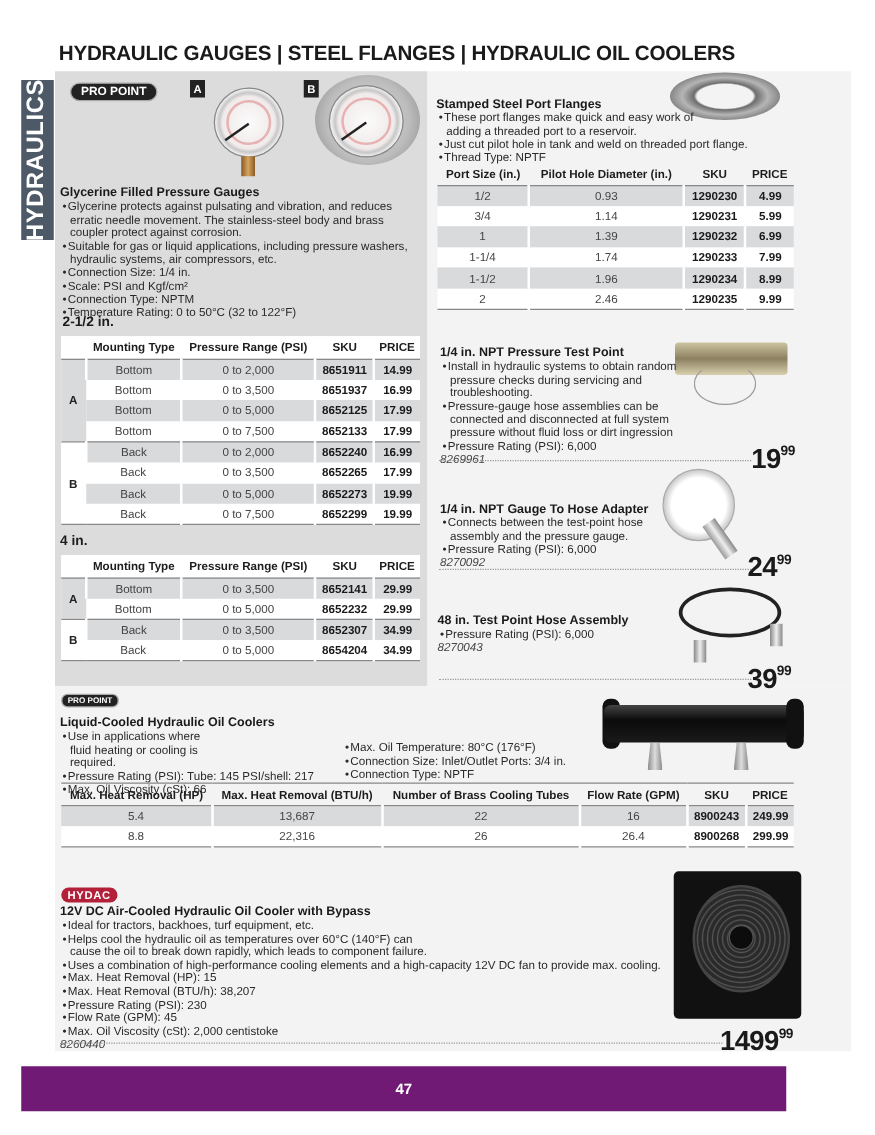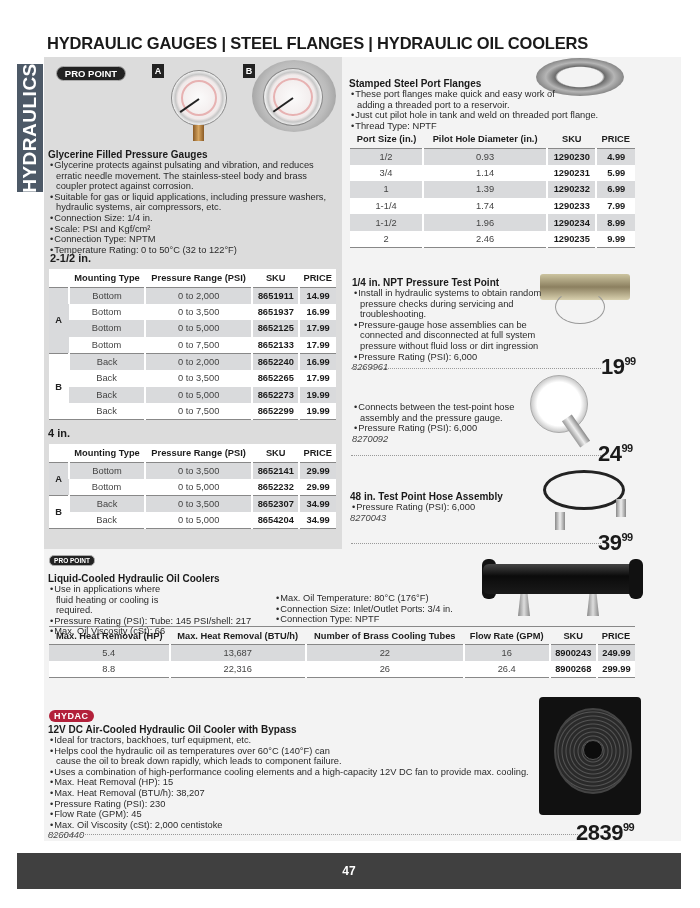--- a/index.html
+++ b/index.html
@@ -3,21 +3,21 @@
 <meta charset="utf-8">
 <style>
   * { box-sizing: border-box; margin: 0; padding: 0; }
   body { width: 700px; height: 908px; background: #ffffff; font-family: "Liberation Sans", sans-serif; color: #1c1c1c; position: relative; overflow: hidden; }
   .page-title { position: absolute; left: 47px; top: 34px; font-size: 16.5px; font-weight: bold; letter-spacing: -0.2px; color: #1a1a1a; }
   .side-tab { position: absolute; left: 17px; top: 64px; width: 26px; height: 128px; background: #4d5967; display: flex; align-items: center; justify-content: center; }
   .side-tab span { transform: rotate(-90deg); color: #fff; font-weight: bold; font-size: 19px; letter-spacing: 0.5px; white-space: nowrap; }
   .panel-gauges { position: absolute; left: 44px; top: 57px; width: 298px; height: 492px; background: #dcdcdc; }
   .panel-right { position: absolute; left: 342px; top: 57px; width: 339px; height: 492px; background: #f3f3f3; }
   .panel-bottom { position: absolute; left: 44px; top: 549px; width: 637px; height: 292px; background: #f3f3f3; }
-  .footer-bar { position: absolute; left: 17px; top: 853px; width: 664px; height: 36px; background: #404040; display: flex; align-items: center; justify-content: center; }
+  .footer-bar { position: absolute; left: 17px; top: 853px; width: 612px; height: 36px; background: #701a75; display: flex; align-items: center; justify-content: center; }
   .footer-bar span { color: #fff; font-size: 12px; font-weight: bold; }
 
   .logo-propoint { position: absolute; display: inline-flex; align-items: center; justify-content: center; background: #222; color: #fff; font-weight: bold; border-radius: 8px; border: 1.5px solid #aaa; }
   .badge-letter { position: absolute; width: 12px; height: 14px; background: #222; color: #fff; font-size: 9px; font-weight: bold; display: flex; align-items: center; justify-content: center; }
 
   .gauge { position: absolute; border-radius: 50%; background: radial-gradient(circle at 50% 50%, #fbfbfb 0%, #f1eaea 55%, #c7c7c7 62%, #f0f0f0 70%, #9b9b9b 100%); border: 1px solid #888; }
   .gauge .needle { position: absolute; left: 50%; top: 50%; width: 42%; height: 2px; background: #222; transform-origin: 0 50%; transform: rotate(145deg); }
   .gauge .ring { position: absolute; inset: 16%; border-radius: 50%; border: 2px solid #e08b8b; opacity: 0.6; }
   .gauge-stem { position: absolute; background: linear-gradient(90deg, #8a5a25, #d6a560, #8a5a25); }
   .flange-plate { position: absolute; border-radius: 50%; background: radial-gradient(circle, #ddd 0%, #bcbcbc 60%, #888 100%); }
@@ -278,20 +278,21 @@
     <li>Pressure Rating (PSI): 6,000</li>
   </ul>
   <div class="sku-line">8269961</div>
 </div>
 <div class="dotted" style="left:351px; top:368px; width:250px;"></div>
 <div class="price-big" style="left:601px; top:354px;"><span>19</span><sup>99</sup></div>
 
 <div class="img-gauge-adapter"></div>
 <div class="img-adapter-stem"></div>
 <div class="text-block" style="left:352px; top:402px; width:190px;">
+  <div class="h-title">1/4 in. NPT Gauge To Hose Adapter</div>
   <ul class="bullets">
     <li>Connects between the test-point hose assembly and the pressure gauge.</li>
     <li>Pressure Rating (PSI): 6,000</li>
   </ul>
   <div class="sku-line">8270092</div>
 </div>
 <div class="dotted" style="left:351px; top:455px; width:250px;"></div>
 <div class="price-big" style="left:598px; top:441px;"><span>24</span><sup>99</sup></div>
 
 <div class="img-hose"></div>
@@ -376,17 +377,17 @@
     <ul class="bullets" style="width:300px;">
       <li>Max. Heat Removal (BTU/h): 38,207</li>
       <li>Pressure Rating (PSI): 230</li>
       <li>Flow Rate (GPM): 45</li>
       <li>Max. Oil Viscosity (cSt): 2,000 centistoke</li>
     </ul>
   </div>
   <div class="sku-line">8260440</div>
 </div>
 <div class="dotted" style="left:48px; top:834px; width:530px;"></div>
-<div class="price-big" style="left:576px; top:820px;"><span>2839</span><sup>99</sup></div>
+<div class="price-big" style="left:576px; top:820px;"><span>1499</span><sup>99</sup></div>
 
 <div class="footer-bar">
   <span>47</span>
 </div>
 
 </body></html>

